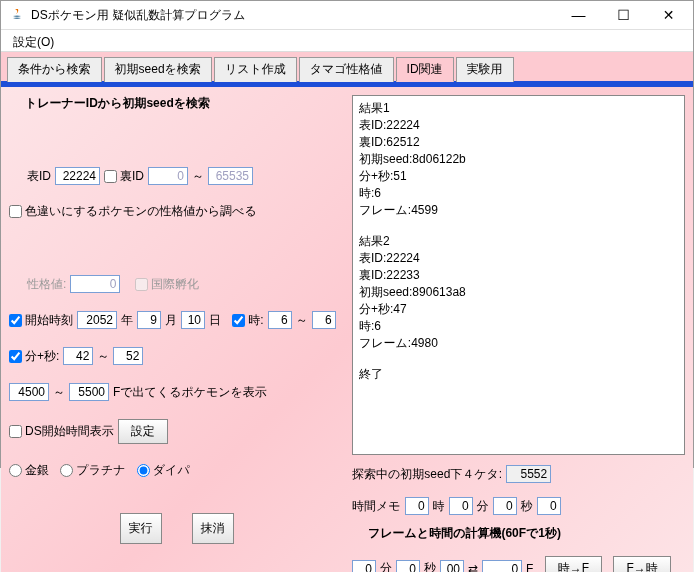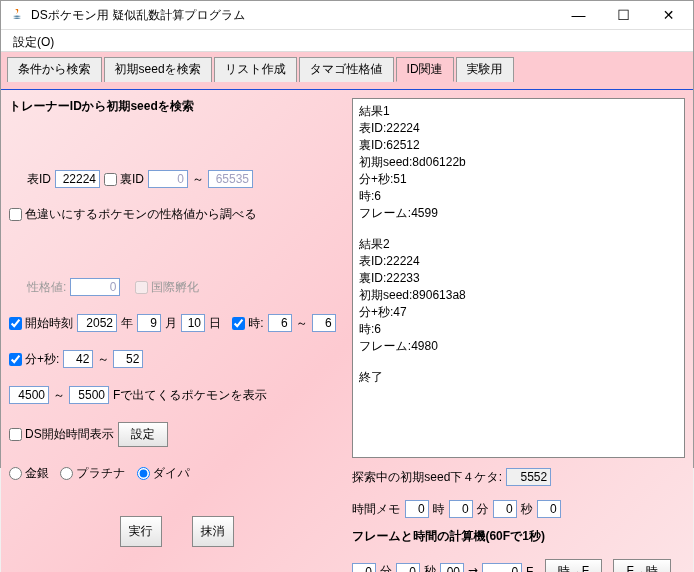--- a/index.html
+++ b/index.html
@@ -4,27 +4,27 @@
 <style>
 * { box-sizing: border-box; margin: 0; padding: 0; font-family: "MS UI Gothic", "Meiryo", sans-serif; font-size: 12px; }
 body { background: #f0f0f0; width: 694px; height: 572px; overflow: hidden; }
 .window { width: 694px; height: 468px; background: #fff; border: 1px solid #999; display: flex; flex-direction: column; }
 .titlebar { height: 30px; background: #fff; display: flex; align-items: center; padding: 0 2px 0 8px; border-bottom: 1px solid #e0e0e0; }
 .titlebar .icon { width: 16px; height: 16px; margin-right: 6px; display: inline-flex; align-items: center; justify-content: center; }
 .titlebar .title { flex: 1; font-size: 12px; }
 .winbtn { width: 45px; height: 28px; display: inline-flex; align-items: center; justify-content: center; font-size: 14px; font-family: Arial; }
 .menubar { height: 22px; padding: 2px 6px; border-bottom: 1px solid #ddd; background: #fff; }
 .menubar span { padding: 2px 6px; display: inline-block; }
-.tabs { display: flex; background: #fdcad1; padding: 4px 6px 8px 6px; border-bottom: 1px solid #1d4ed8; }
+.tabs { display: flex; background: #fdcad1; padding: 4px 6px 0 6px; border-bottom: 6px solid #1d4ed8; }
 .tab { padding: 3px 10px; border: 1px solid #999; background: #eee; margin-right: 2px; border-bottom: none; position: relative; top: 1px; }
 .tab.active { background: #fdcad1; border-bottom: 1px solid #fdcad1; }
 .content { flex: 1; display: flex; background: linear-gradient(135deg, #fde4e7 0%, #fdcad1 50%, #fde4e7 100%); padding: 8px; gap: 8px; }
 .left { width: 335px; display: flex; flex-direction: column; gap: 10px; }
 .right { flex: 1; display: flex; flex-direction: column; gap: 6px; }
-.heading { font-weight: bold; color: #000; margin-bottom: 4px; }
+.heading { font-weight: bold; color: #000; margin-bottom: 4px; margin-left: 16px; }
 .row { display: flex; align-items: center; gap: 4px; margin: 4px 0; flex-wrap: wrap; }
 .indent { padding-left: 18px; margin-top: 41px; }
 input[type=text] { border: 1px solid #7a9fd6; padding: 1px 3px; text-align: right; background: #fff; height: 18px; }
 input[type=text].dis { color: #a0a0c0; background: #fff; }
 input[type=text].ro { background: #f0f0f0; }
 input[type=checkbox], input[type=radio] { margin-right: 3px; }
 .disabled-label { color: #9a9a9a; }
 button { border: 1px solid #888; background: linear-gradient(#fff,#e4e4e4); padding: 3px 12px; }
 .bigbtn { padding: 6px 8px; }
 .results { background: #fff; border: 1px solid #888; flex: 1; padding: 4px 6px; white-space: pre; font-family: Liberation Sans, sans-serif; font-size: 12px; overflow: auto; min-height: 360px; }

